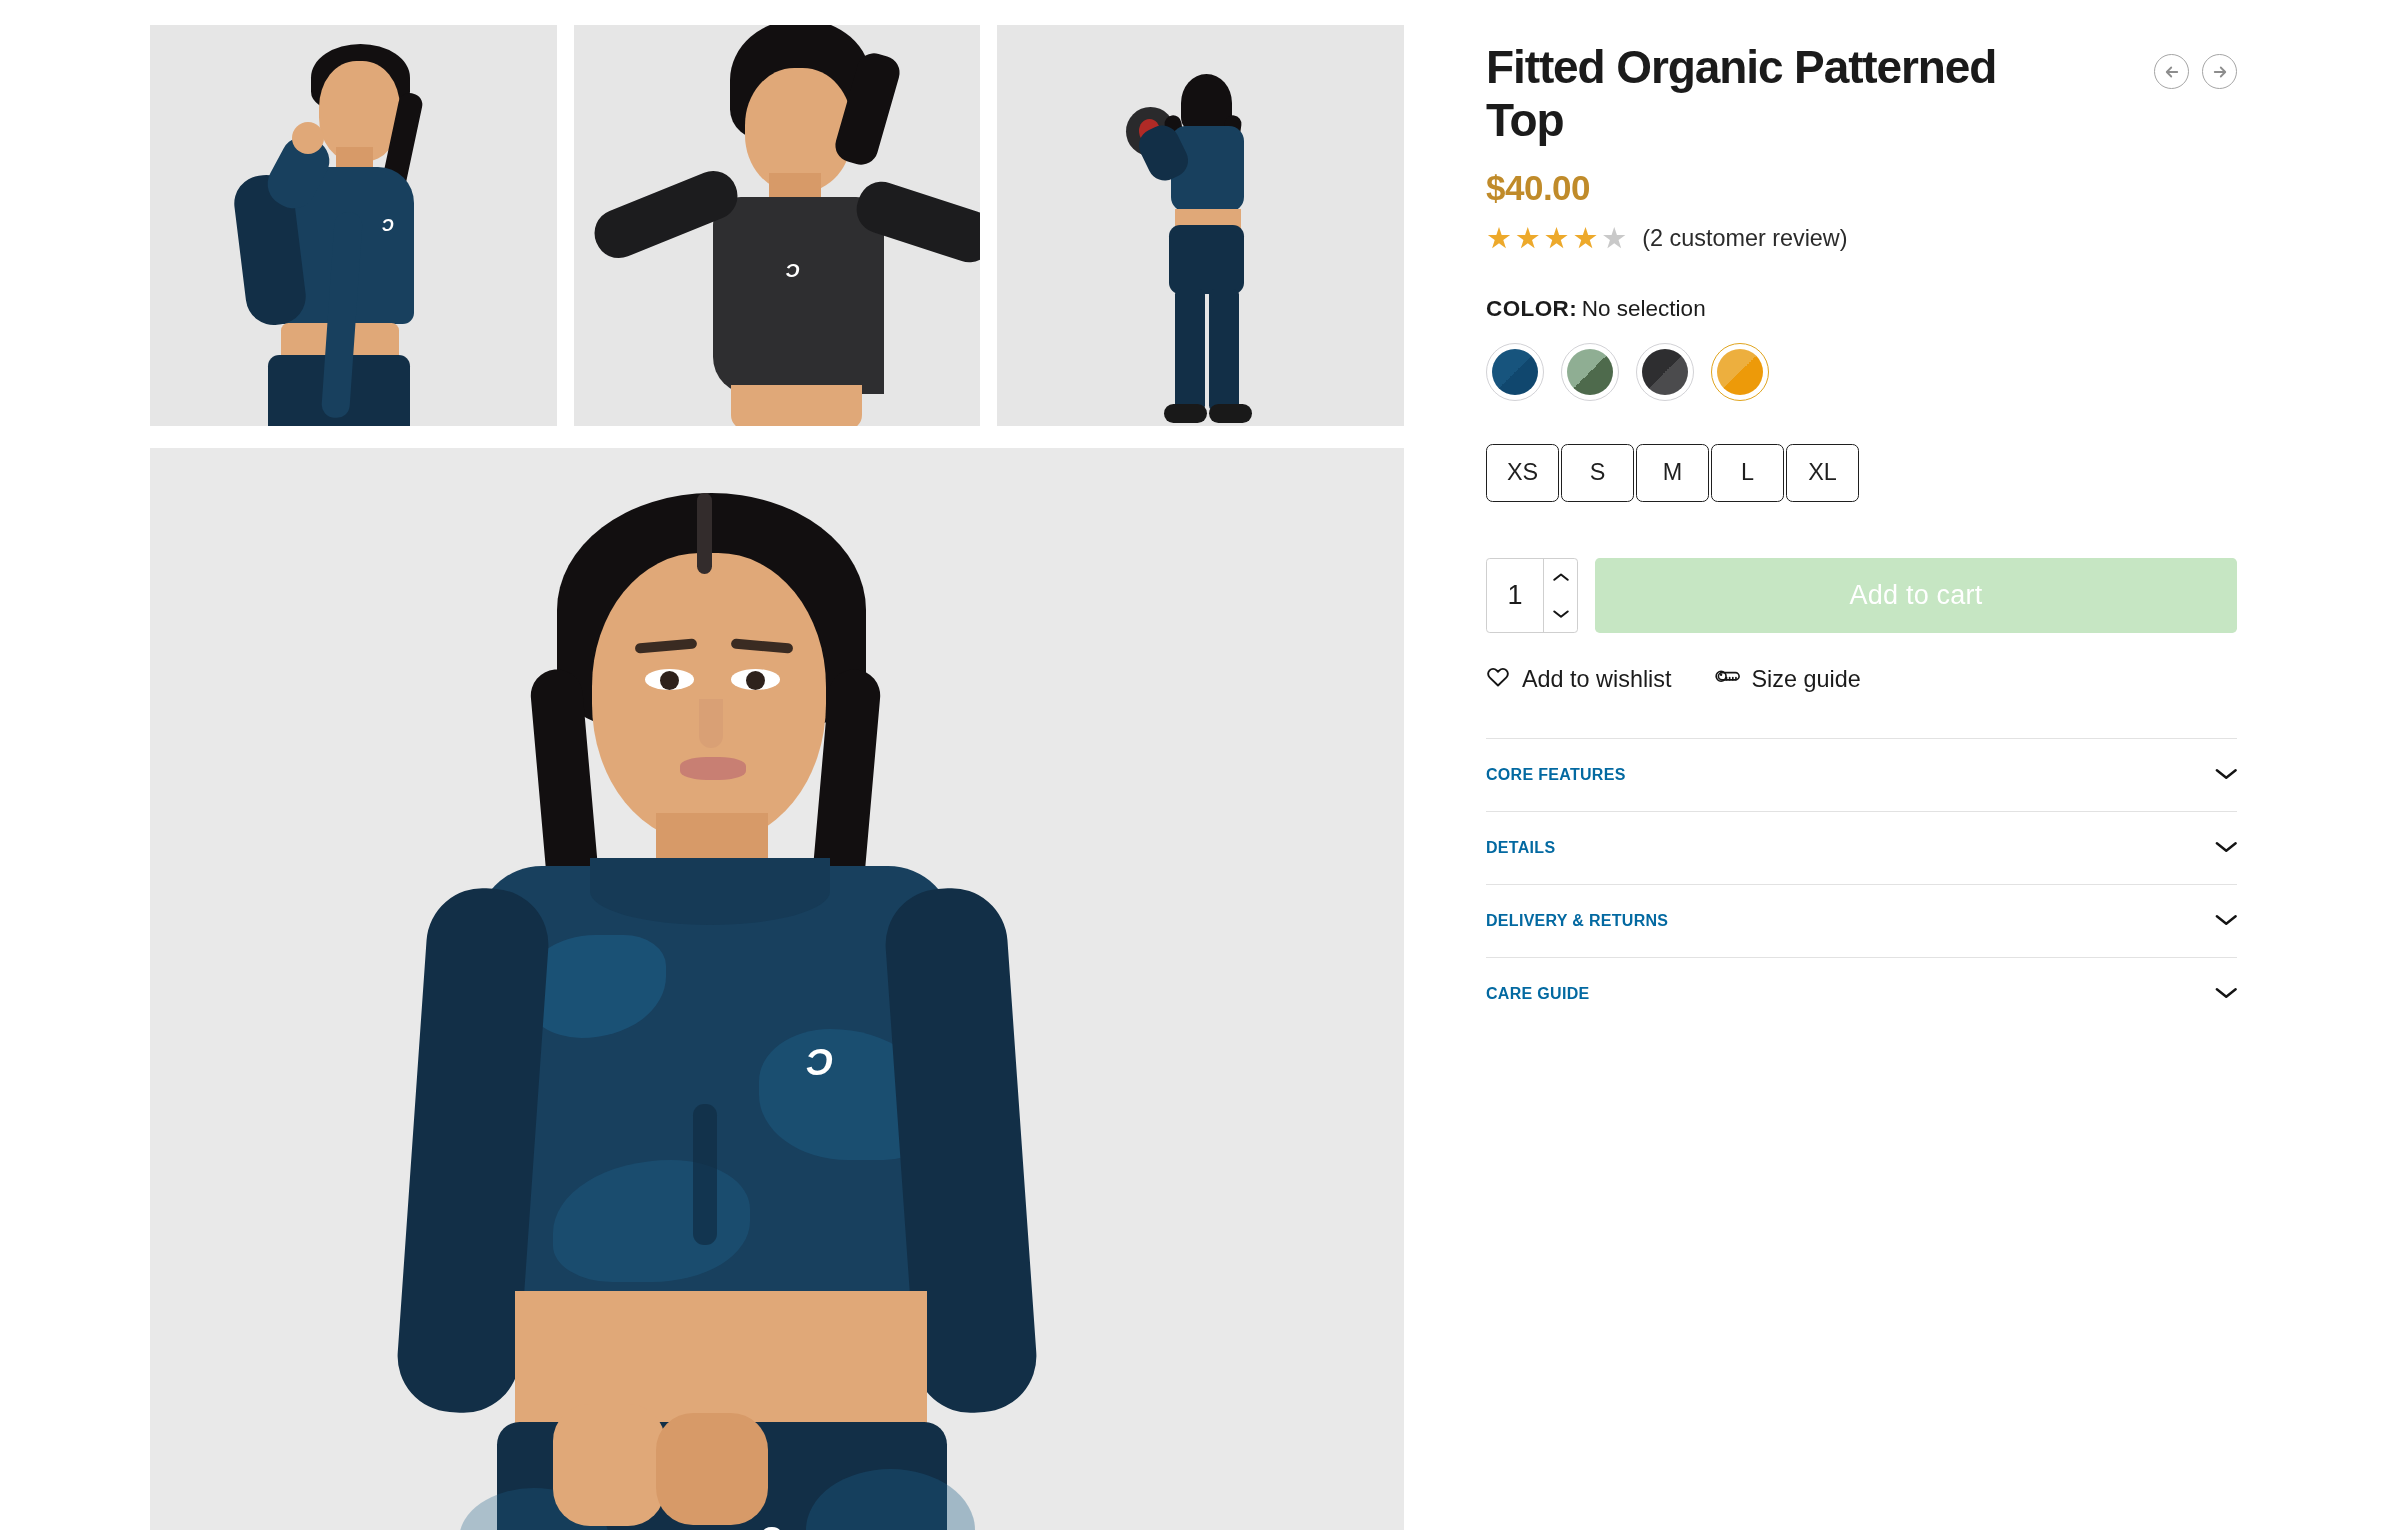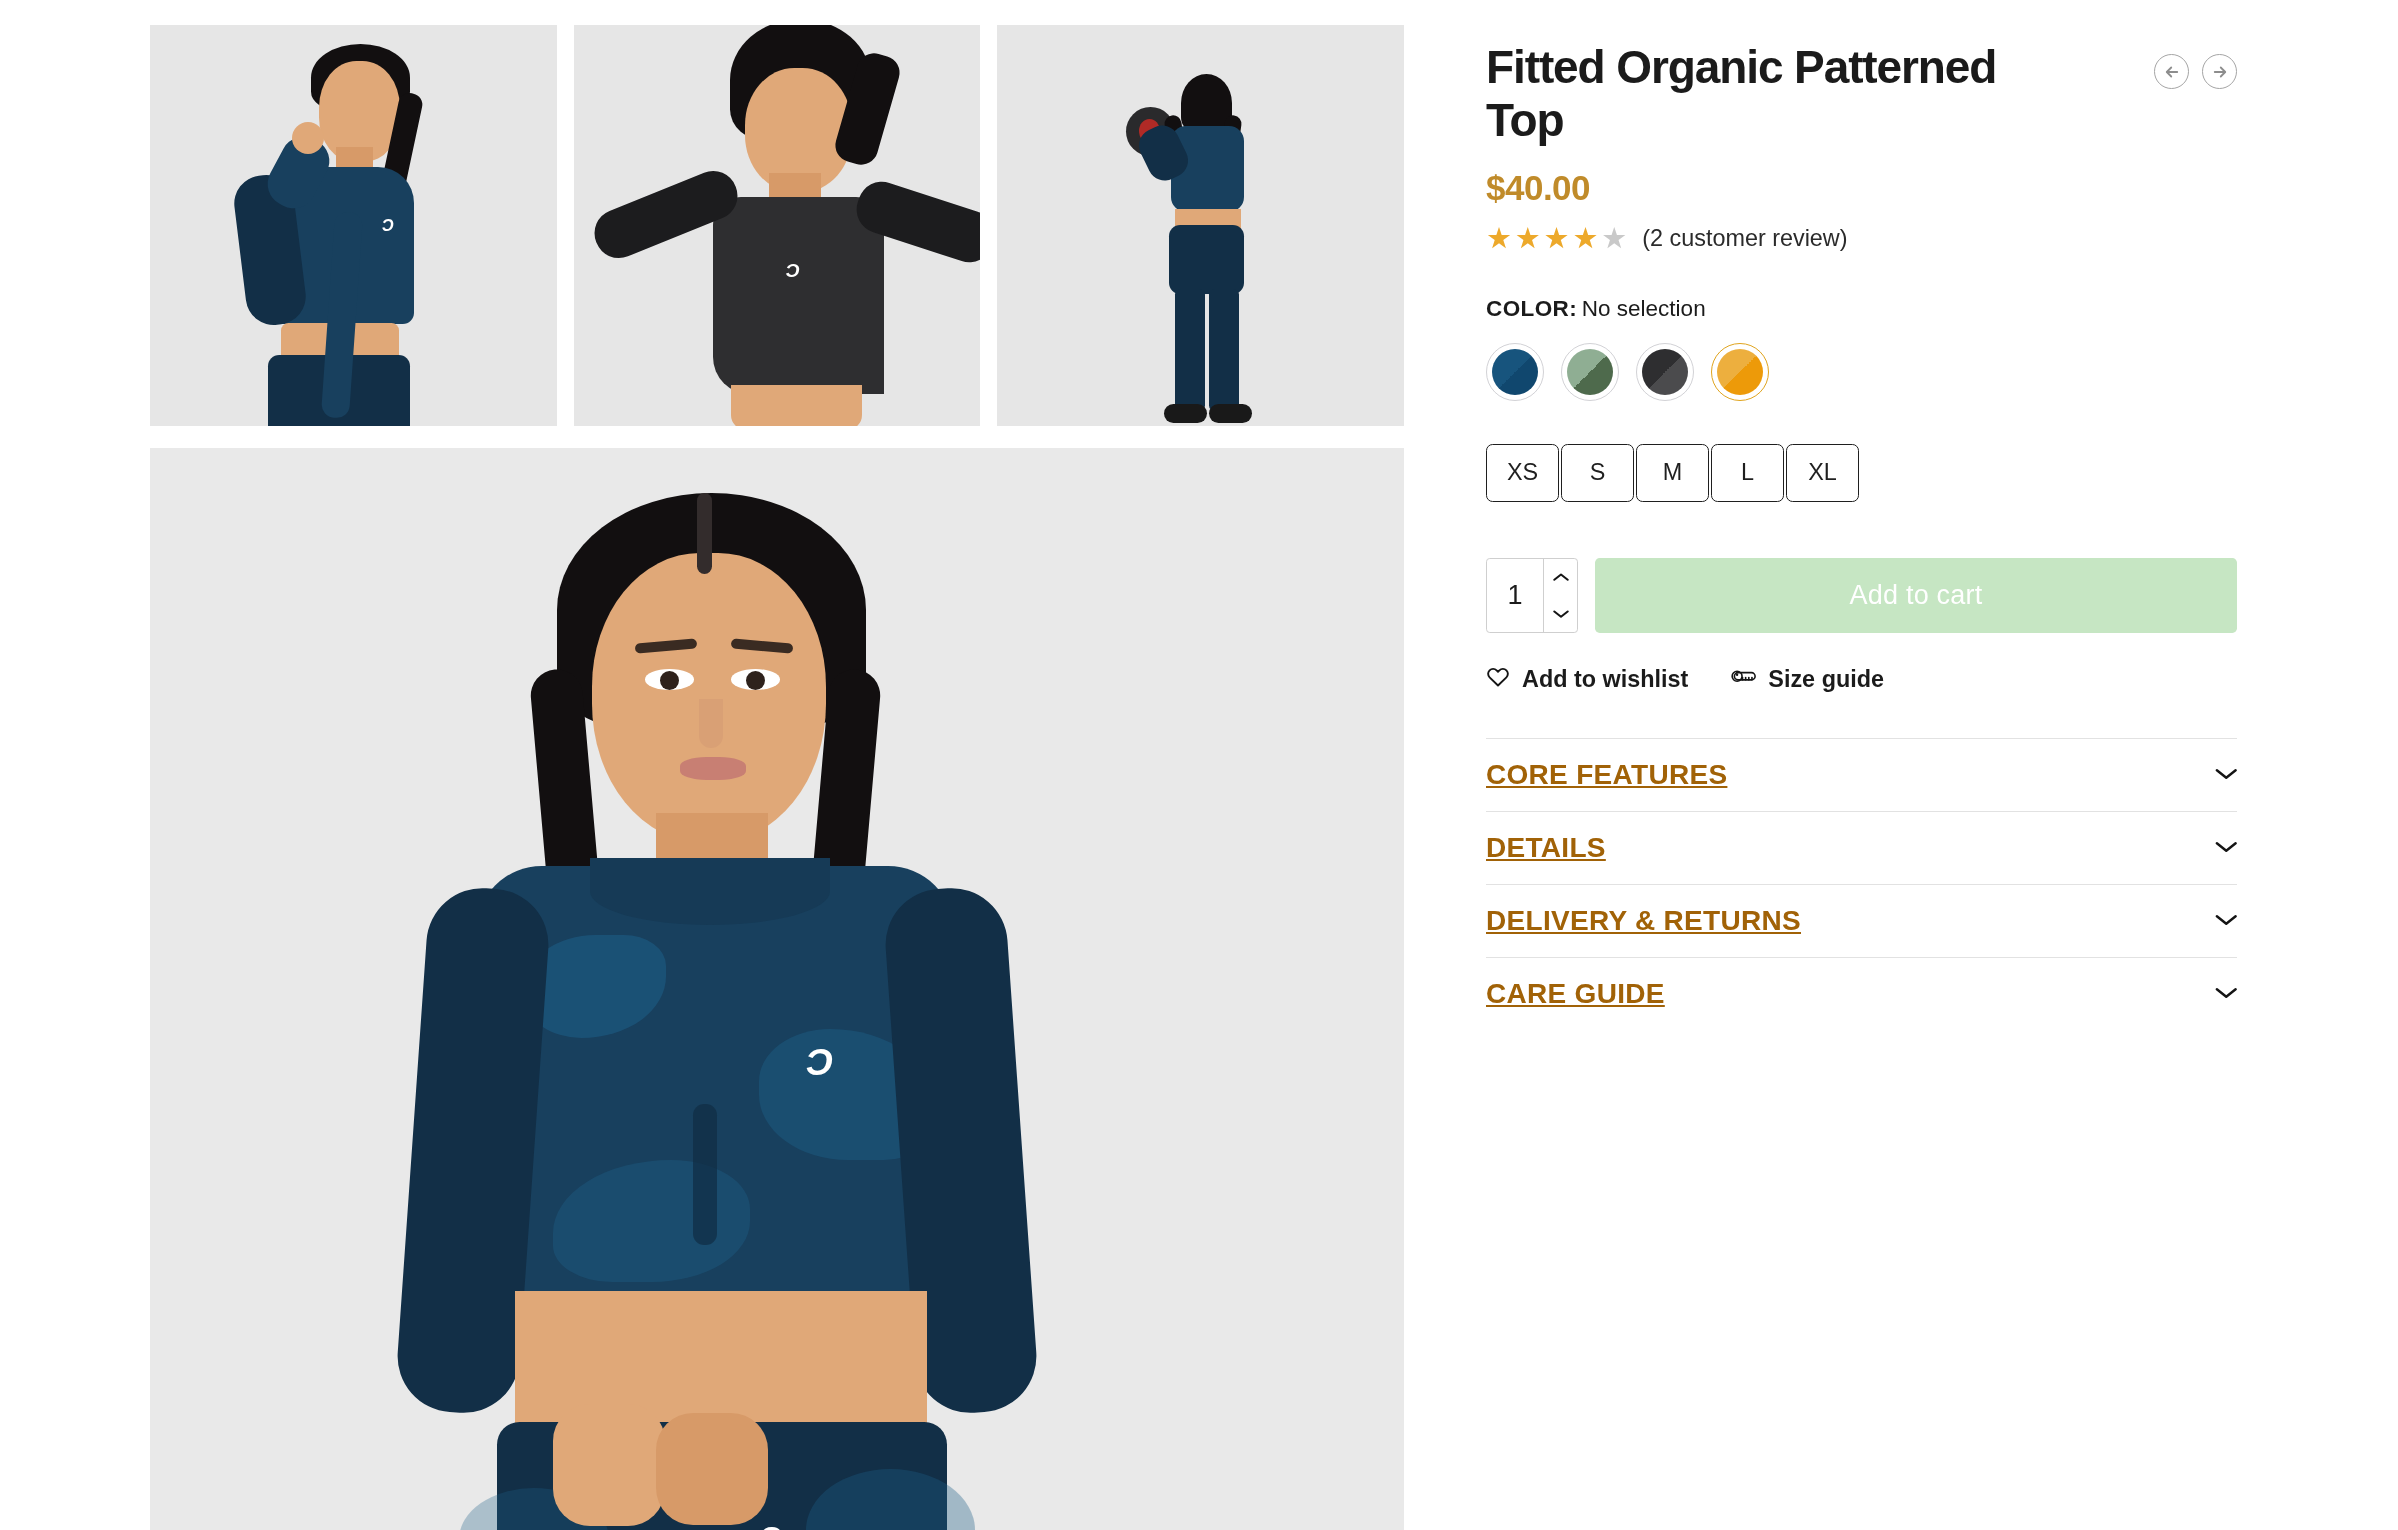--- a/index.html
+++ b/index.html
@@ -279,38 +279,37 @@
   }
 
   .links-row {
     margin-top: 32px;
     display:flex;
     align-items:center;
     gap: 41px;
   }
   .link-item {
     display:flex; align-items:center; gap: 12px;
-    font-size: 23.4px; font-weight:700; color:#1b1b1b;
+    font-size: 23.4px; font-weight:400; color:#1b1b1b;
     cursor:pointer;
   }
 
   .accordions { margin-top: 45px; }
   .acc-row {
     border-top: 0.9px solid #e2e2e2;
     height: 73px;
     display:flex; align-items:center; justify-content:space-between;
     cursor:pointer;
   }
   .acc-row:last-child { border-bottom: none; }
   .acc-title {
-    font-size: 28px;
+    font-size: 16px;
     font-weight: 700;
-    color: #a16207;
+    color: #0369a1;
     letter-spacing: 0.3px;
-    text-decoration: underline;
   }
 </style>
 </head>
 <body>
 
 <div class="page">
 
   <div class="gallery">
 
     <div class="thumb-row">

